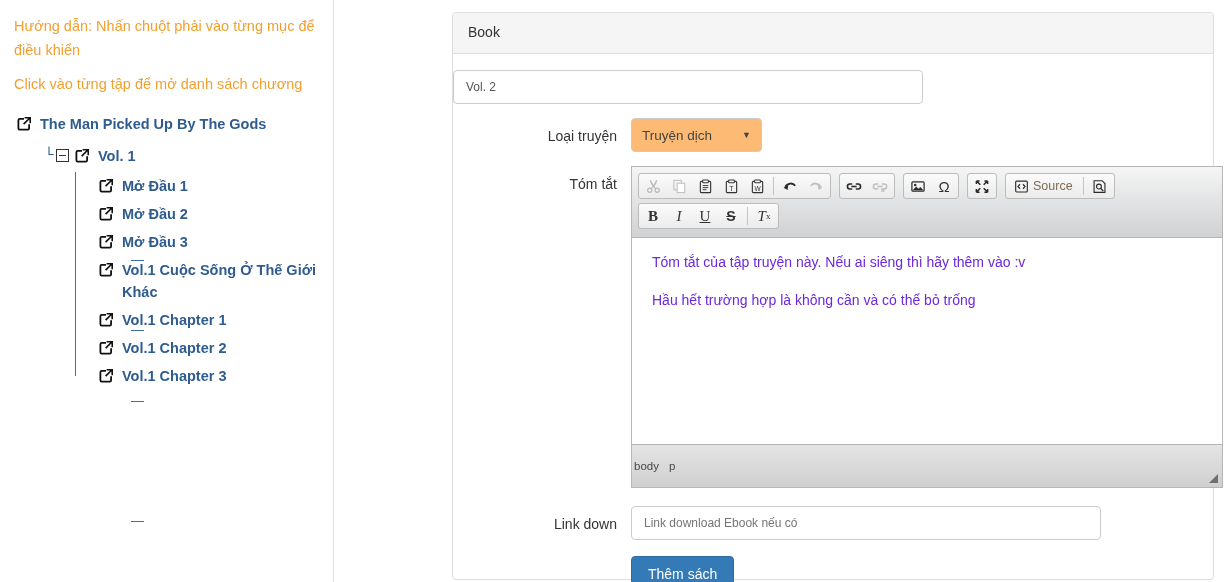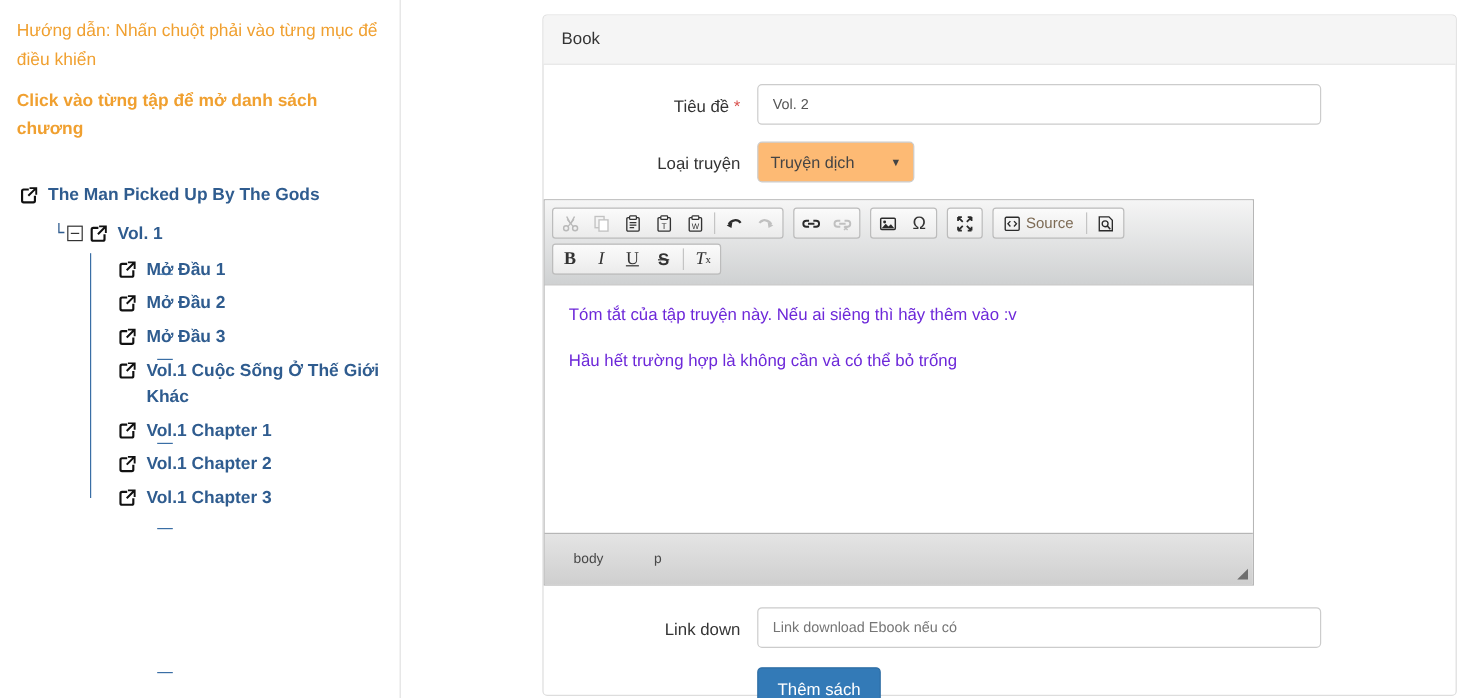--- a/index.html
+++ b/index.html
@@ -21,21 +21,21 @@
     padding: 14px 10px 0 14px;
     overflow: hidden;
   }
   .hint {
     color: #f0a030;
     font-size: 14.5px;
     line-height: 24px;
     margin: 0 0 8px 0;
     max-width: 312px;
   }
-  .hint.second { margin-top: 10px; margin-bottom: 29px; font-weight: bold; }
+  .hint.second { margin-top: 10px; margin-bottom: 14px; }
 
   .tree { list-style: none; margin: 0; padding: 0; font-size: 14.5px; }
   .tree-node { position: relative; }
   .node-row {
     display: flex; align-items: flex-start;
     padding: 3px 0;
     line-height: 22px;
   }
   .node-label {
     color: #2f5c8f;
@@ -189,23 +189,22 @@
     margin: 0 0 18px 0;
     font-size: 14px;
     line-height: 20px;
     color: #6d28d9;
   }
   .cke-bottom {
     height: 43px;
     background: linear-gradient(#e4e4e4, #cfcfcf);
     border-top: 1px solid #b6b6b6;
     display: flex; align-items: center;
-    padding: 0 24px;
+    padding: 0 2px;
     position: relative;
-    gap: 32px;
   }
   .path-item { font-size: 11.5px; color: #484848; margin-right: 10px; }
   .grip {
     position: absolute; right: 4px; bottom: 4px;
     width: 0; height: 0;
     border-left: 9px solid transparent;
     border-bottom: 9px solid #6f6f6f;
   }
 
   .btn-primary {
@@ -354,40 +353,37 @@
       </li>
     </ul>
   </div>
 
   <div class="panel">
     <div class="panel-head">Book</div>
 
     <div class="panel-body">
 
       <div class="form-row">
-        <div class="form-label">
-          <span>Tiêu đề</span>
-          <span class="req">*</span>
-        </div>
         <div class="form-field">
           <input class="txt-input" type="text" value="Vol. 2" style="">
         </div>
       </div>
 
       <div class="form-row">
         <div class="form-label">Loại truyện</div>
         <div class="form-field">
           <div class="sel">
             <span>Truyện dịch</span>
             <span class="caret">▼</span>
           </div>
         </div>
       </div>
 
       <div class="form-row">
+        <div class="form-label">Tóm tắt</div>
         <div class="form-field">
           <div class="cke">
 
             <div class="cke-top">
 
               <div class="tb-row">
                 <div class="tb-group">
                   <span class="tb-btn dis">
                     <svg width="15" height="15" viewBox="0 0 16 16">
                         <path d="M4.5 1.5 L8 8 M11.5 1.5 L8 8" stroke="#b9b9b9" stroke-width="1.3" fill="none"></path>

